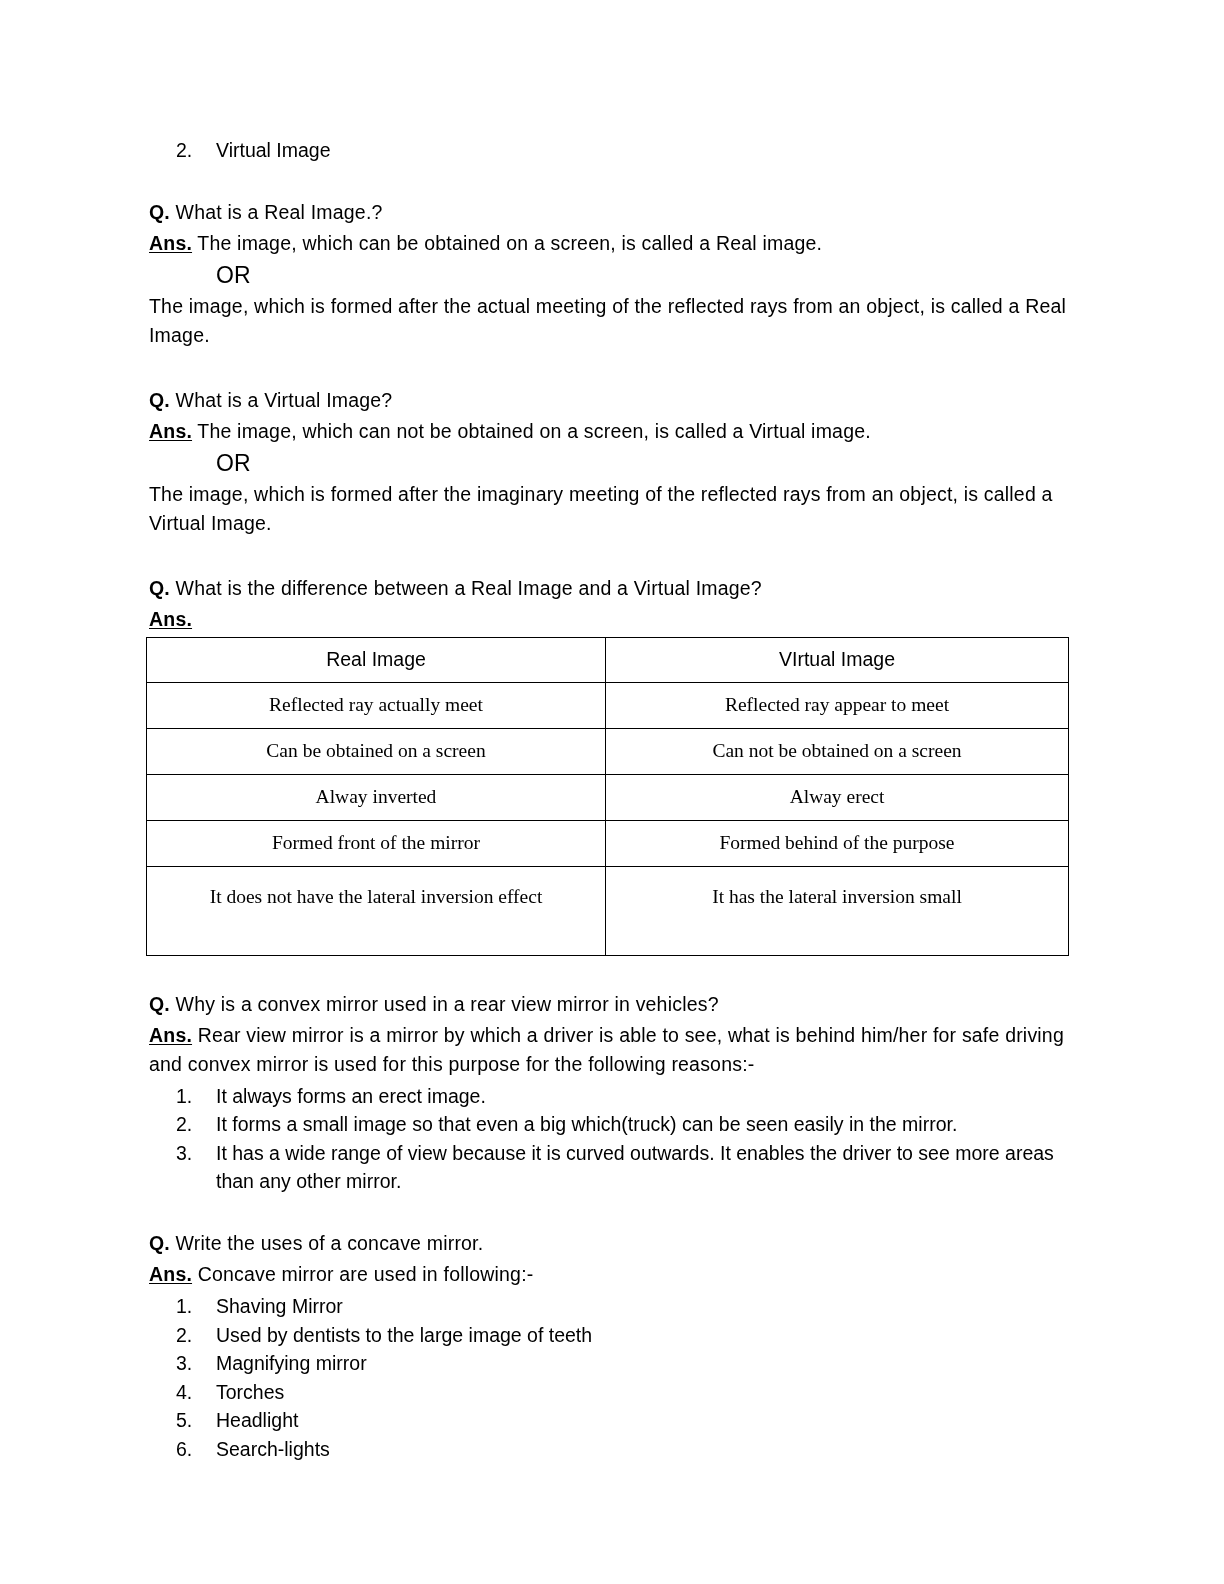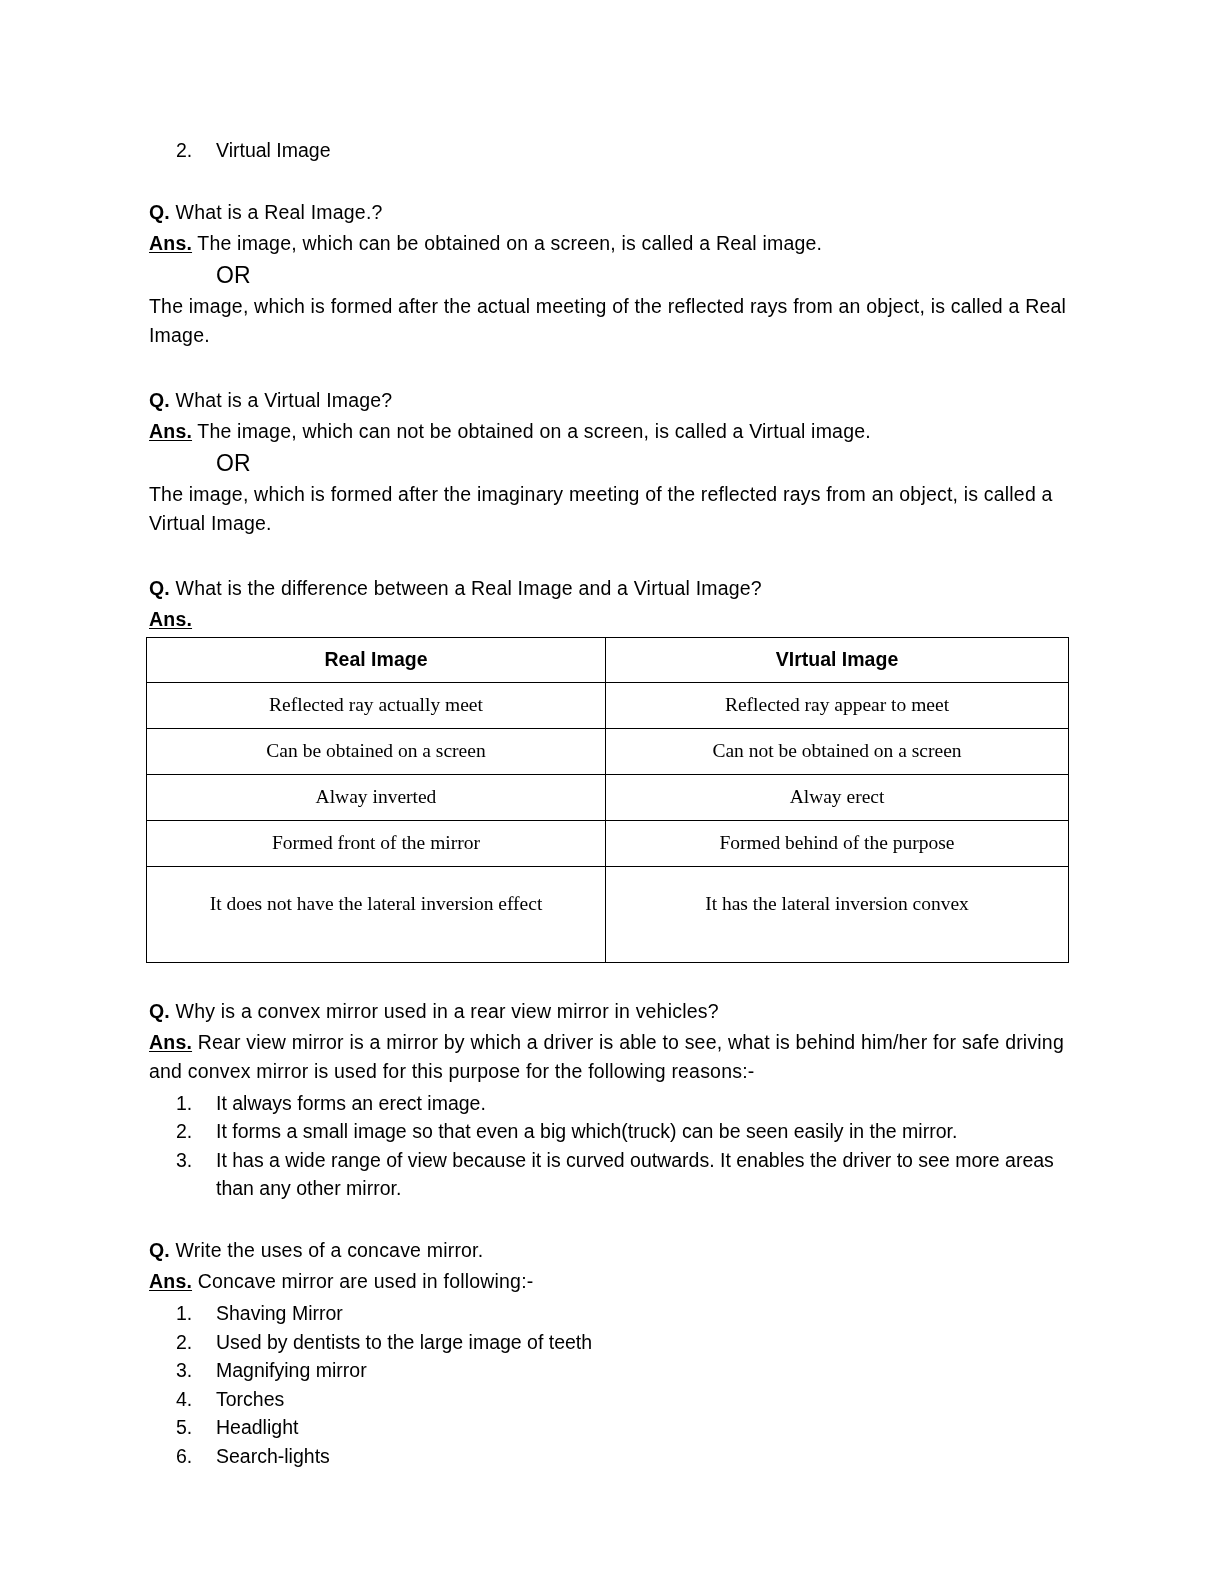--- a/index.html
+++ b/index.html
@@ -87,32 +87,32 @@
   .cmp-table th,
   .cmp-table td {
     border: 1.5px solid #000000;
     text-align: center;
     font-size: 19.5px;
     line-height: 28.6px;
     padding: 0;
     vertical-align: middle;
   }
   .cmp-table th {
-    font-weight: bold;
+    font-weight: normal;
     height: 44px;
   }
   .cmp-table td {
     font-weight: normal;
     height: 45px;
     font-family: Liberation Serif, serif;
   }
   .cmp-table tr.last-row td {
     height: 72px;
     vertical-align: top;
-    padding-top: 23px;
+    padding-top: 16px;
   }
 </style>
 </head>
 <body>
 
 <div class="page">
   <div class="content">
 
     <ol class="numlist">
       <li>
@@ -180,21 +180,21 @@
           <tr>
             <td>Alway inverted</td>
             <td>Alway erect</td>
           </tr>
           <tr>
             <td>Formed front of the mirror</td>
             <td>Formed behind of the purpose</td>
           </tr>
           <tr class="last-row">
             <td>It does not have the lateral inversion effect</td>
-            <td>It has the lateral inversion convex</td>
+            <td>It has the lateral inversion small</td>
           </tr>
         </tbody>
       </table>
     </div>
 
     <div class="gap-lg"></div>
 
     <div>
       <p class="qline">
         <span class="lbl-q">Q.</span><span> Why is a convex mirror used in a rear view mirror in vehicles?</span>

